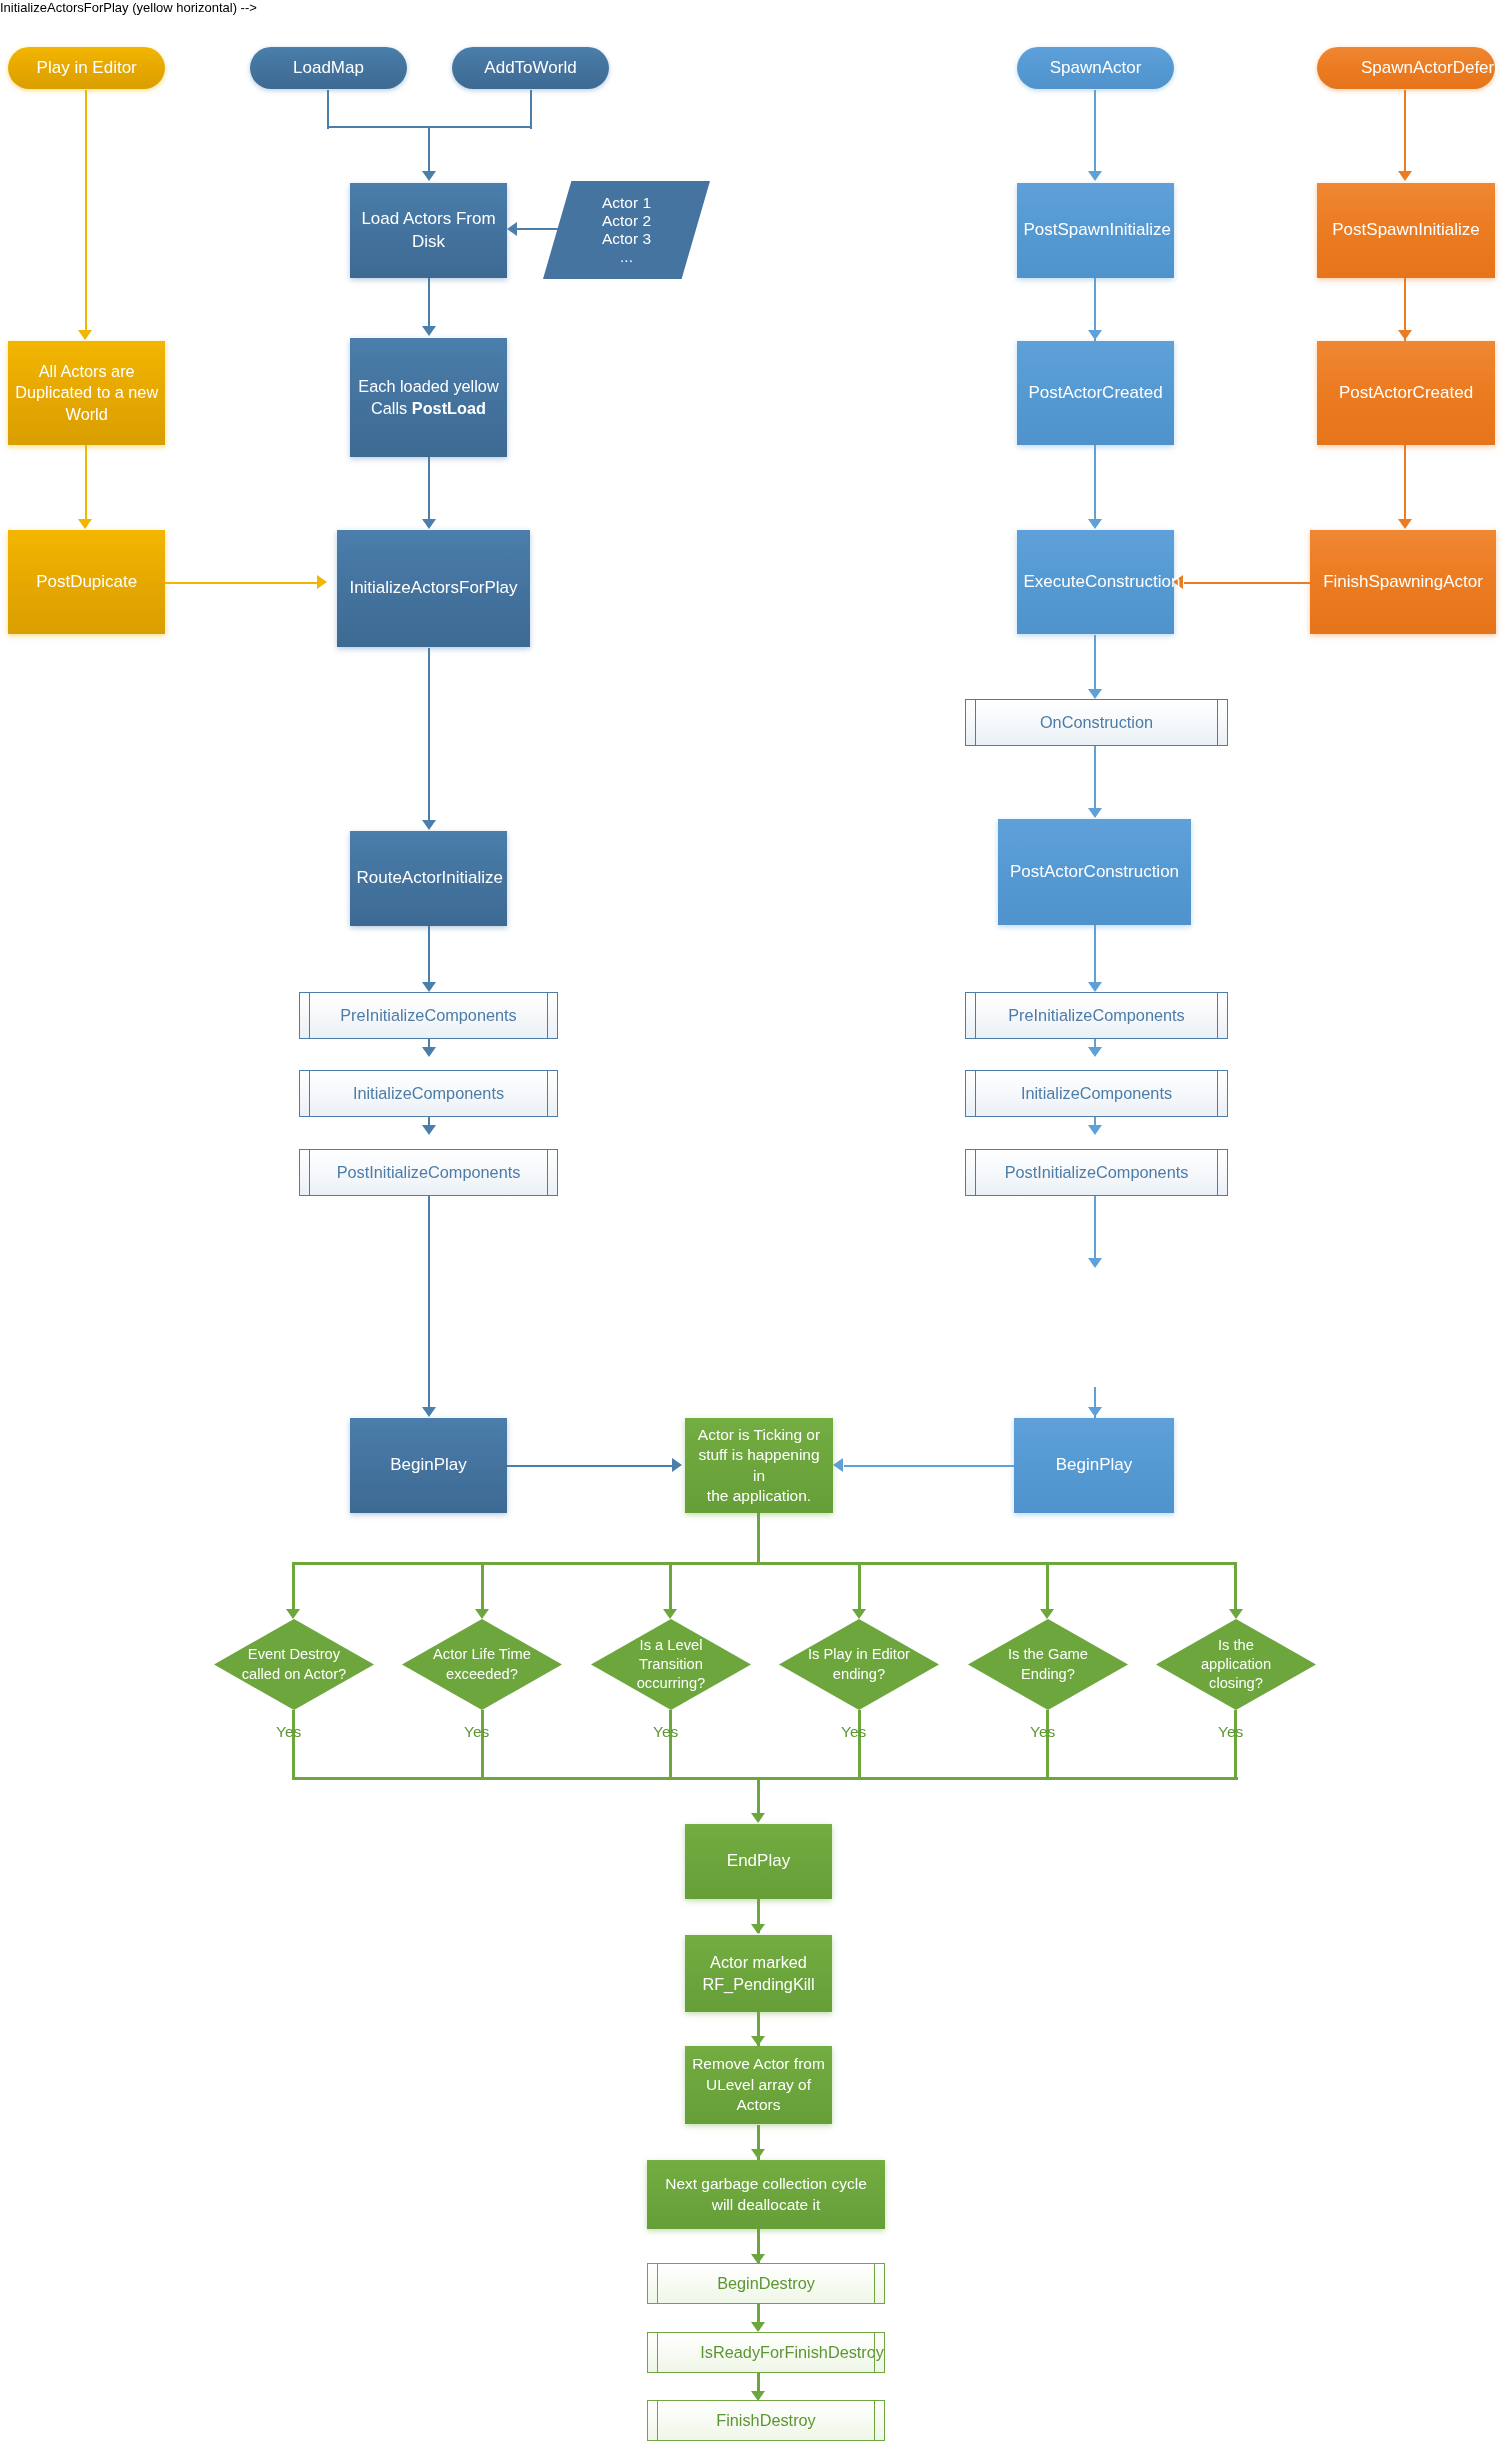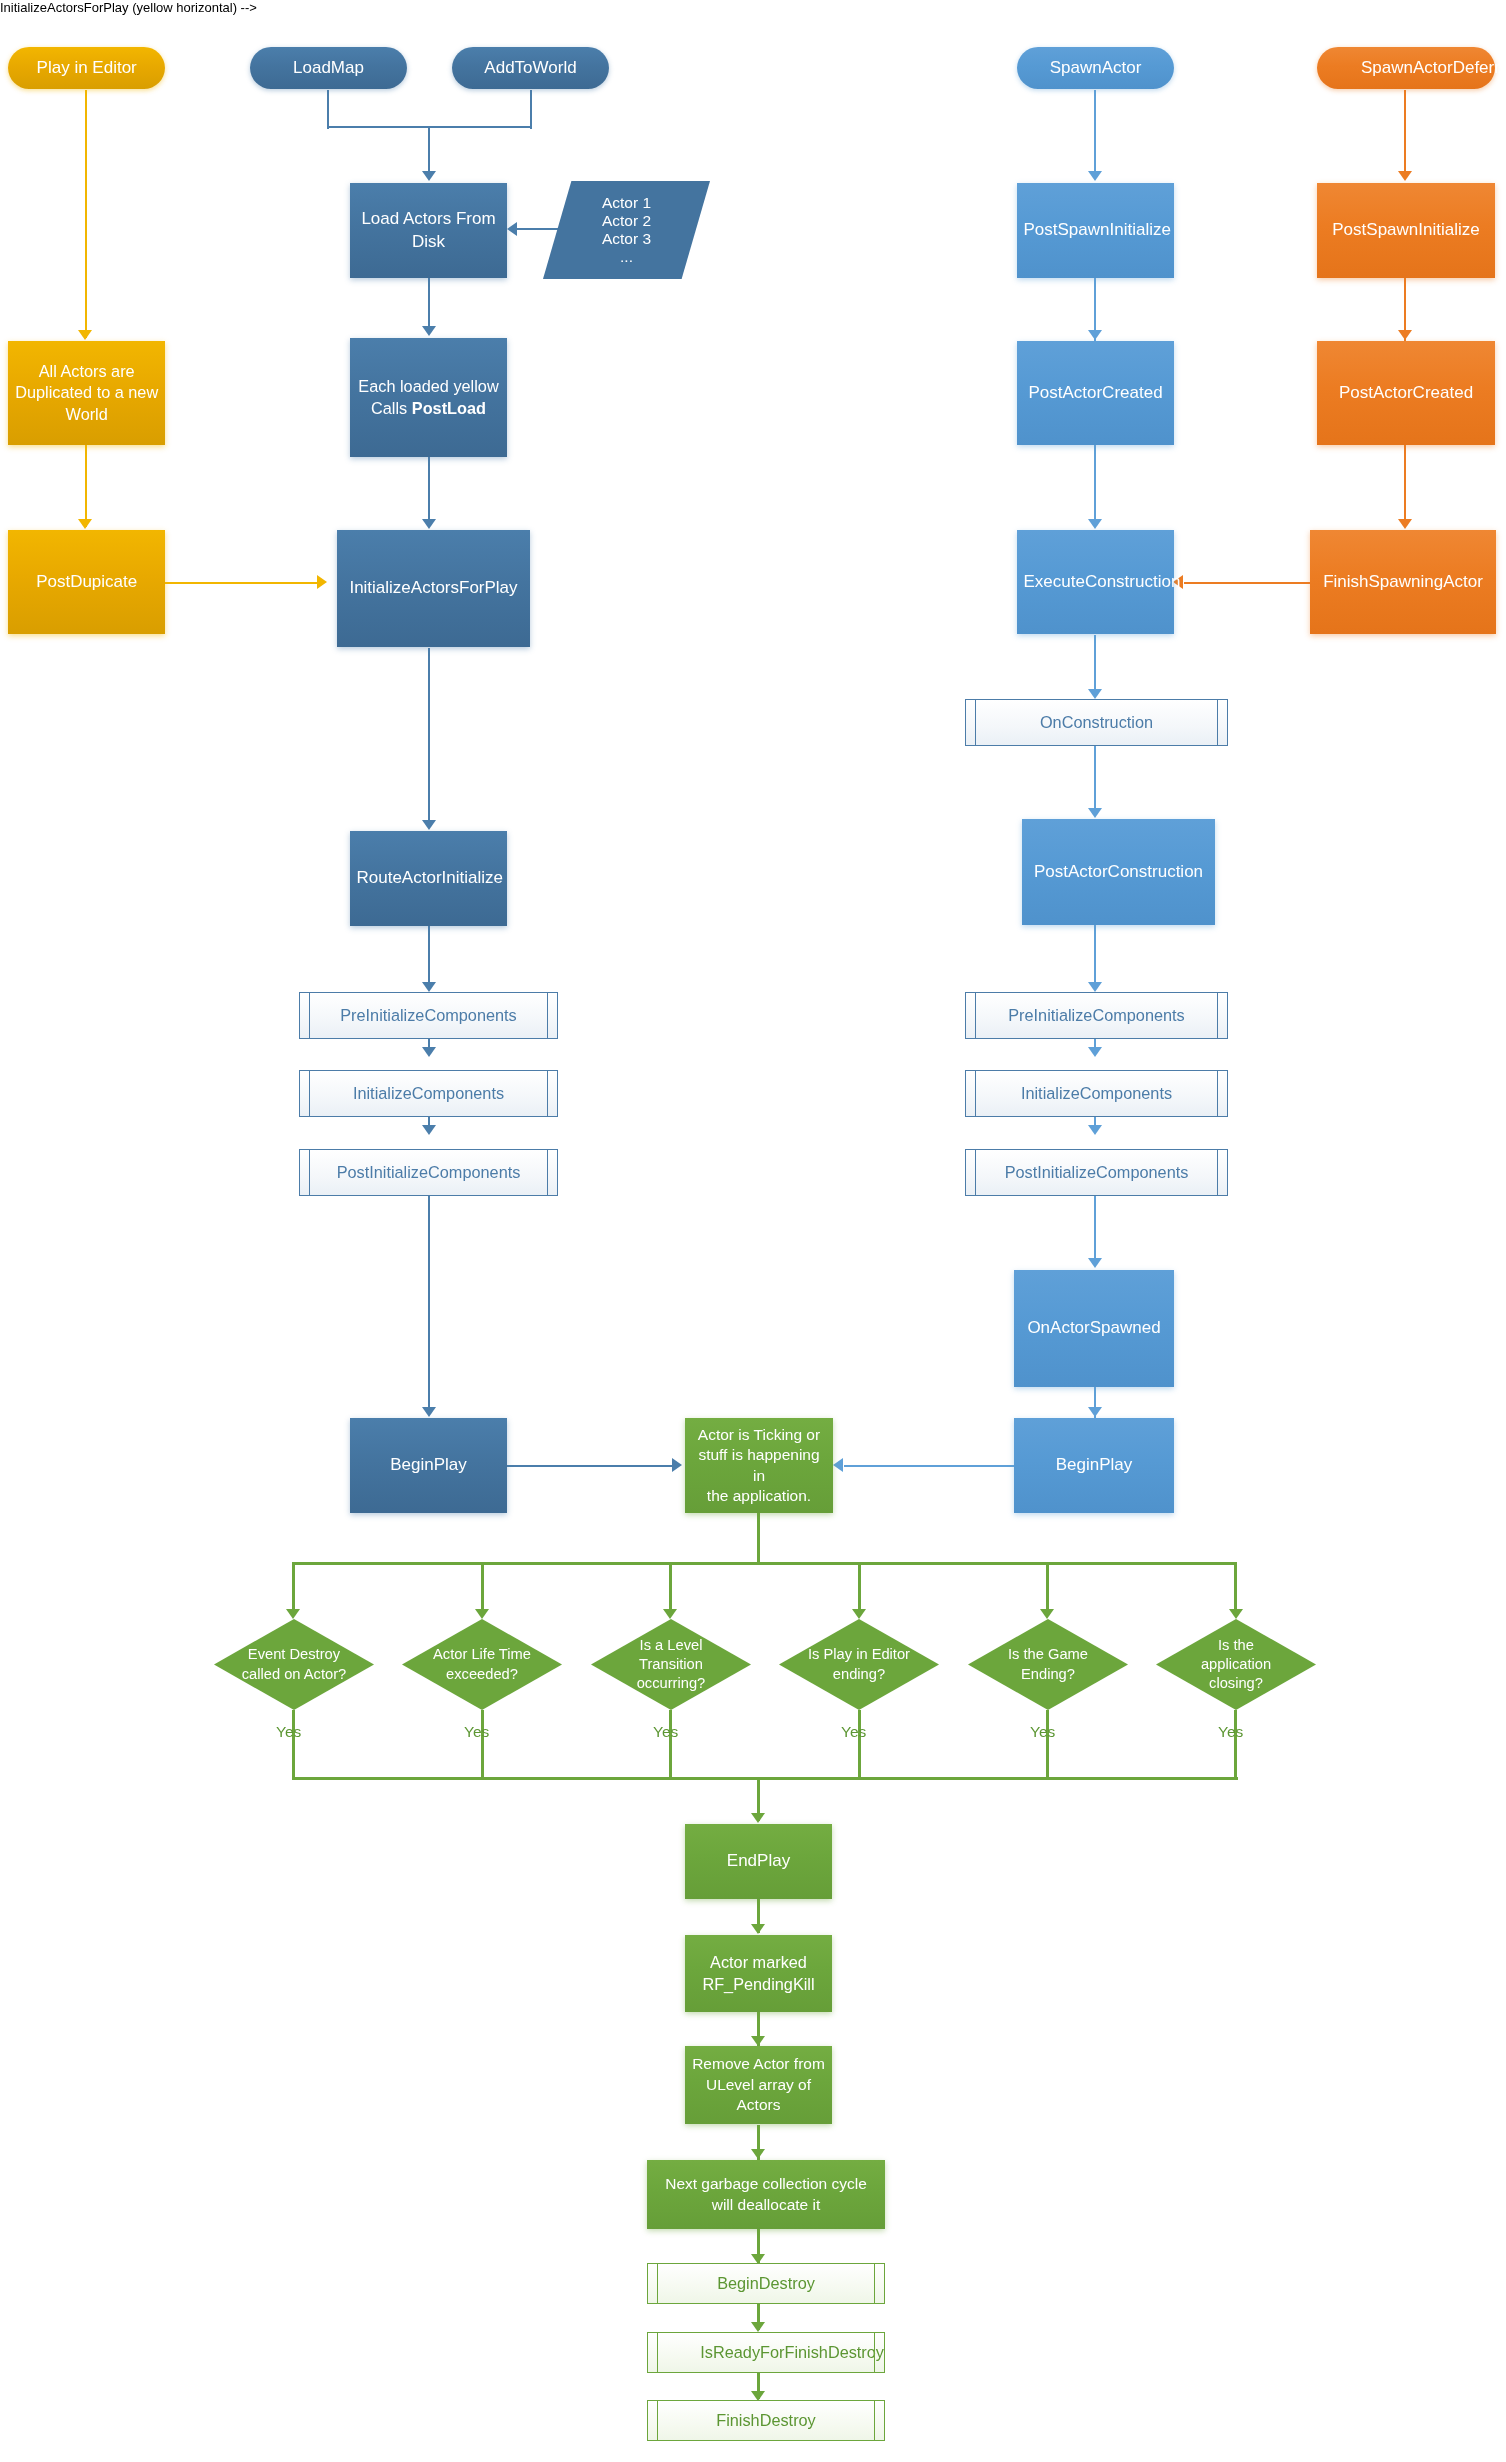--- a/index.html
+++ b/index.html
@@ -259,21 +259,21 @@
   <div class="ln v b-lblue" style="left:1094px;top:635px;height:60px;"></div>
   <div class="ah down a-lblue" style="left:1088px;top:689px;"></div>
 
   <div class="predef t20" style="left:965px;top:699px;width:263px;height:47px;">
     <span class="lbl">OnConstruction</span>
   </div>
 
   <div class="ln v b-lblue" style="left:1094px;top:746px;height:69px;"></div>
   <div class="ah down a-lblue" style="left:1088px;top:808px;"></div>
 
-  <div class="node c-lblue t21" style="left:998px;top:819px;width:193px;height:106px;margin-left:24px;">
+  <div class="node c-lblue t21" style="left:998px;top:819px;width:193px;height:106px;">
     <span class="lbl">PostActorConstruction</span>
   </div>
 
   <div class="ln v b-lblue" style="left:1094px;top:925px;height:64px;"></div>
   <div class="ah down a-lblue" style="left:1088px;top:982px;"></div>
 
   <div class="predef t20" style="left:965px;top:992px;width:263px;height:47px;">
     <span class="lbl">PreInitializeComponents</span>
   </div>
 
@@ -287,23 +287,20 @@
   <div class="ln v b-lblue" style="left:1094px;top:1117px;height:14.7px;"></div>
   <div class="ah down a-lblue" style="left:1088px;top:1125px;"></div>
 
   <div class="predef t20" style="left:965px;top:1149px;width:263px;height:47px;">
     <span class="lbl">PostInitializeComponents</span>
   </div>
 
   <div class="ln v b-lblue" style="left:1094px;top:1195px;height:70px;"></div>
   <div class="ah down a-lblue" style="left:1088px;top:1258px;"></div>
 
-  <div class="node c-lblue t21" style="left:1014px;top:1270px;width:160px;height:117px;">
-    <span class="lbl">OnActorSpawned</span>
-  </div>
 
   <div class="ln v b-lblue" style="left:1094px;top:1387px;height:42px;"></div>
   <div class="ah down a-lblue" style="left:1088px;top:1407px;"></div>
 
   <div class="node c-lblue t21" style="left:1014px;top:1418px;width:160px;height:95px;">
     <span class="lbl">BeginPlay</span>
   </div>
 
 
   

